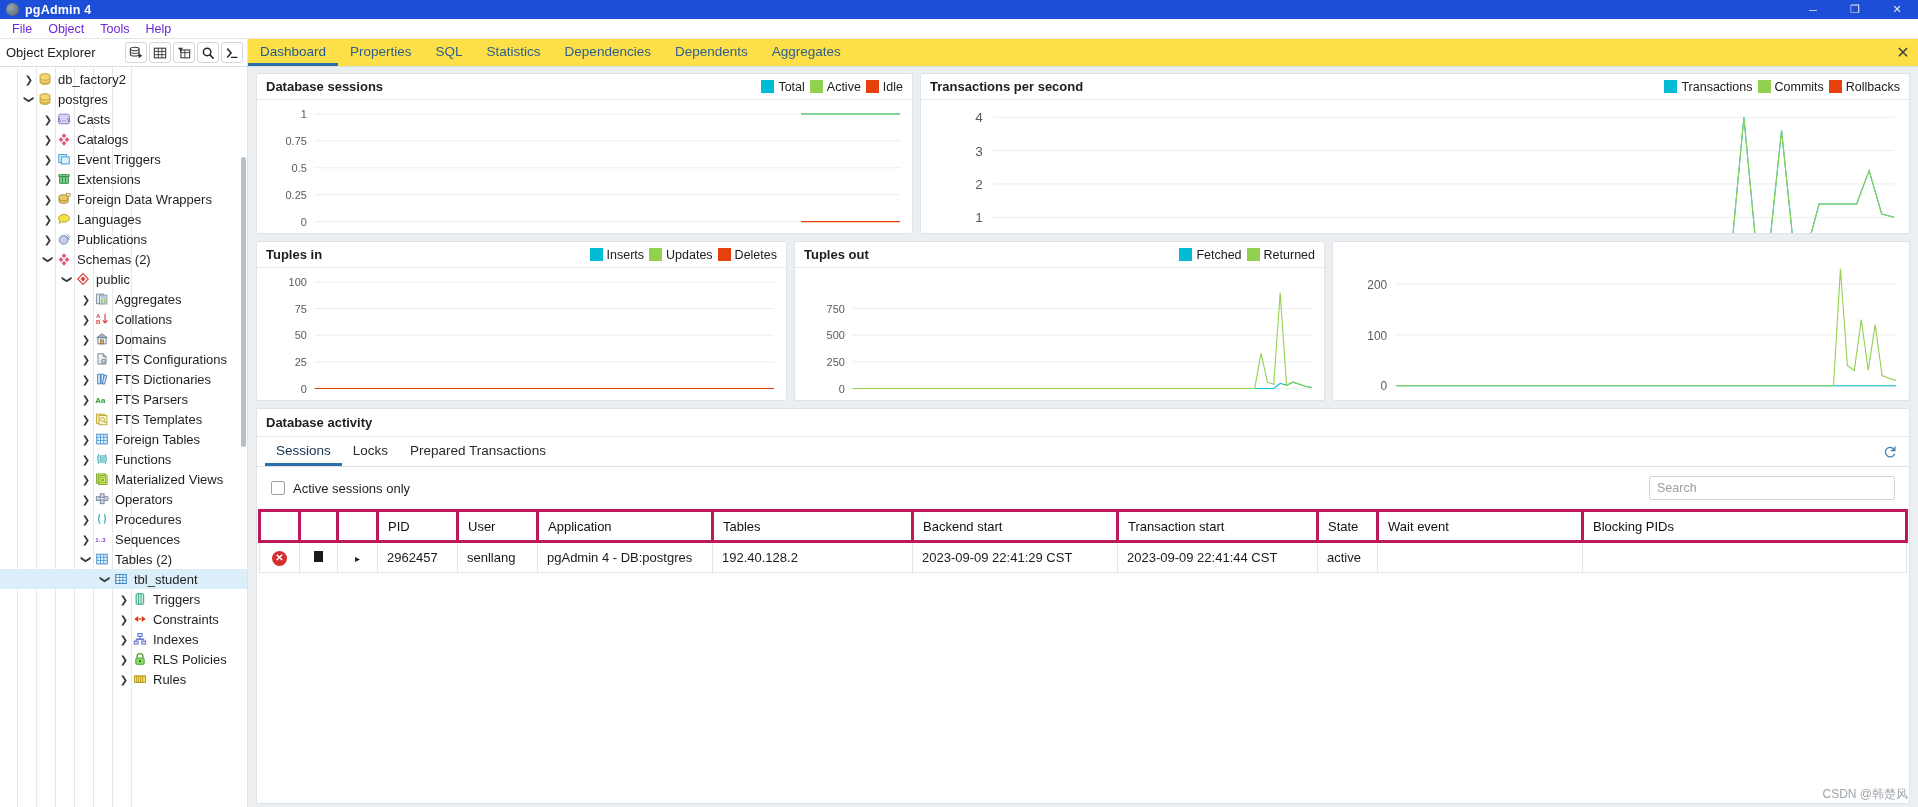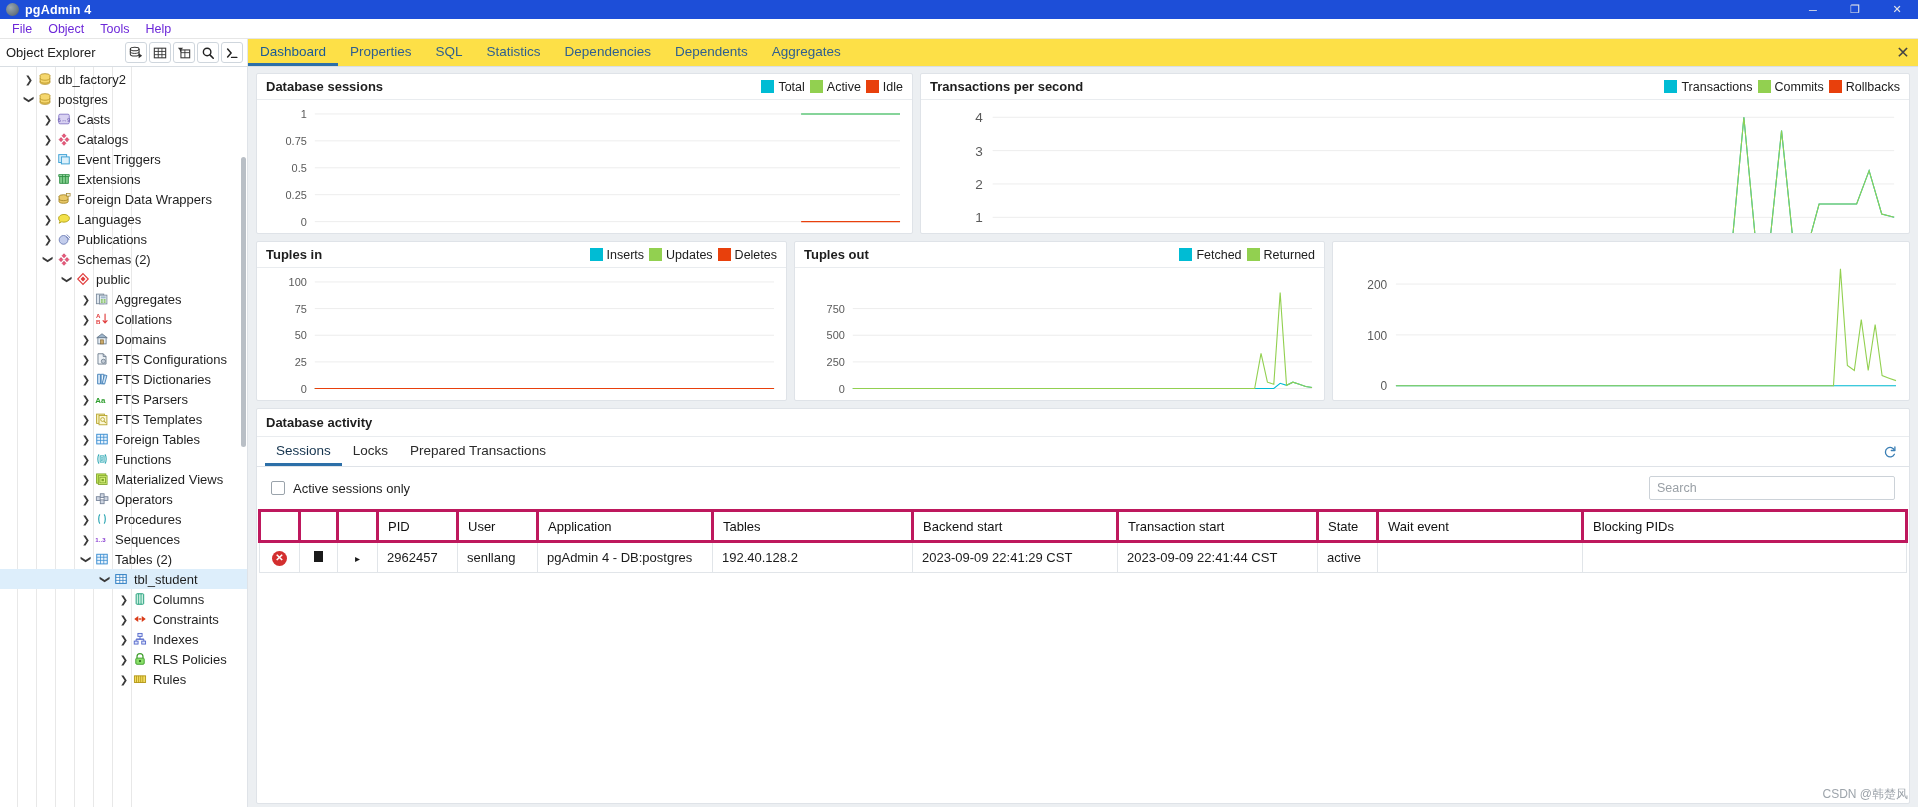--- a/index.html
+++ b/index.html
@@ -551,21 +551,21 @@
             <span class="tlabel">tbl_student</span>
           </div>
           <div class="tnode" style="padding-left: 117px;">
             <span class="arrow" style="display: inline-block;">❯</span>
             <span class="tico">
               <svg viewBox="0 0 16 16" class="ic">
                 <rect x="3.6" y="2" width="8.6" height="12" rx="1" fill="#cdf0e1" stroke="#1f9e79" stroke-width="1.1"></rect>
                 <path d="M6.4 2v12M9.2 2v12" stroke="#1f9e79" stroke-width=".9"></path>
               </svg>
             </span>
-            <span class="tlabel">Columns</span>
+            <span class="tlabel">Triggers</span>
           </div>
           <div class="tnode" style="padding-left: 117px;">
             <span class="arrow" style="display: inline-block;">❯</span>
             <span class="tico">
               <svg viewBox="0 0 16 16" class="ic">
                 <path d="M1.4 8l4.6-3.4v6.8z" fill="#d93b18"></path>
                 <path d="M14.6 8L10 4.6v6.8z" fill="#d93b18"></path>
                 <path d="M6.4 8h3.2" stroke="#d93b18" stroke-width="1.6"></path>
               </svg>
             </span>

